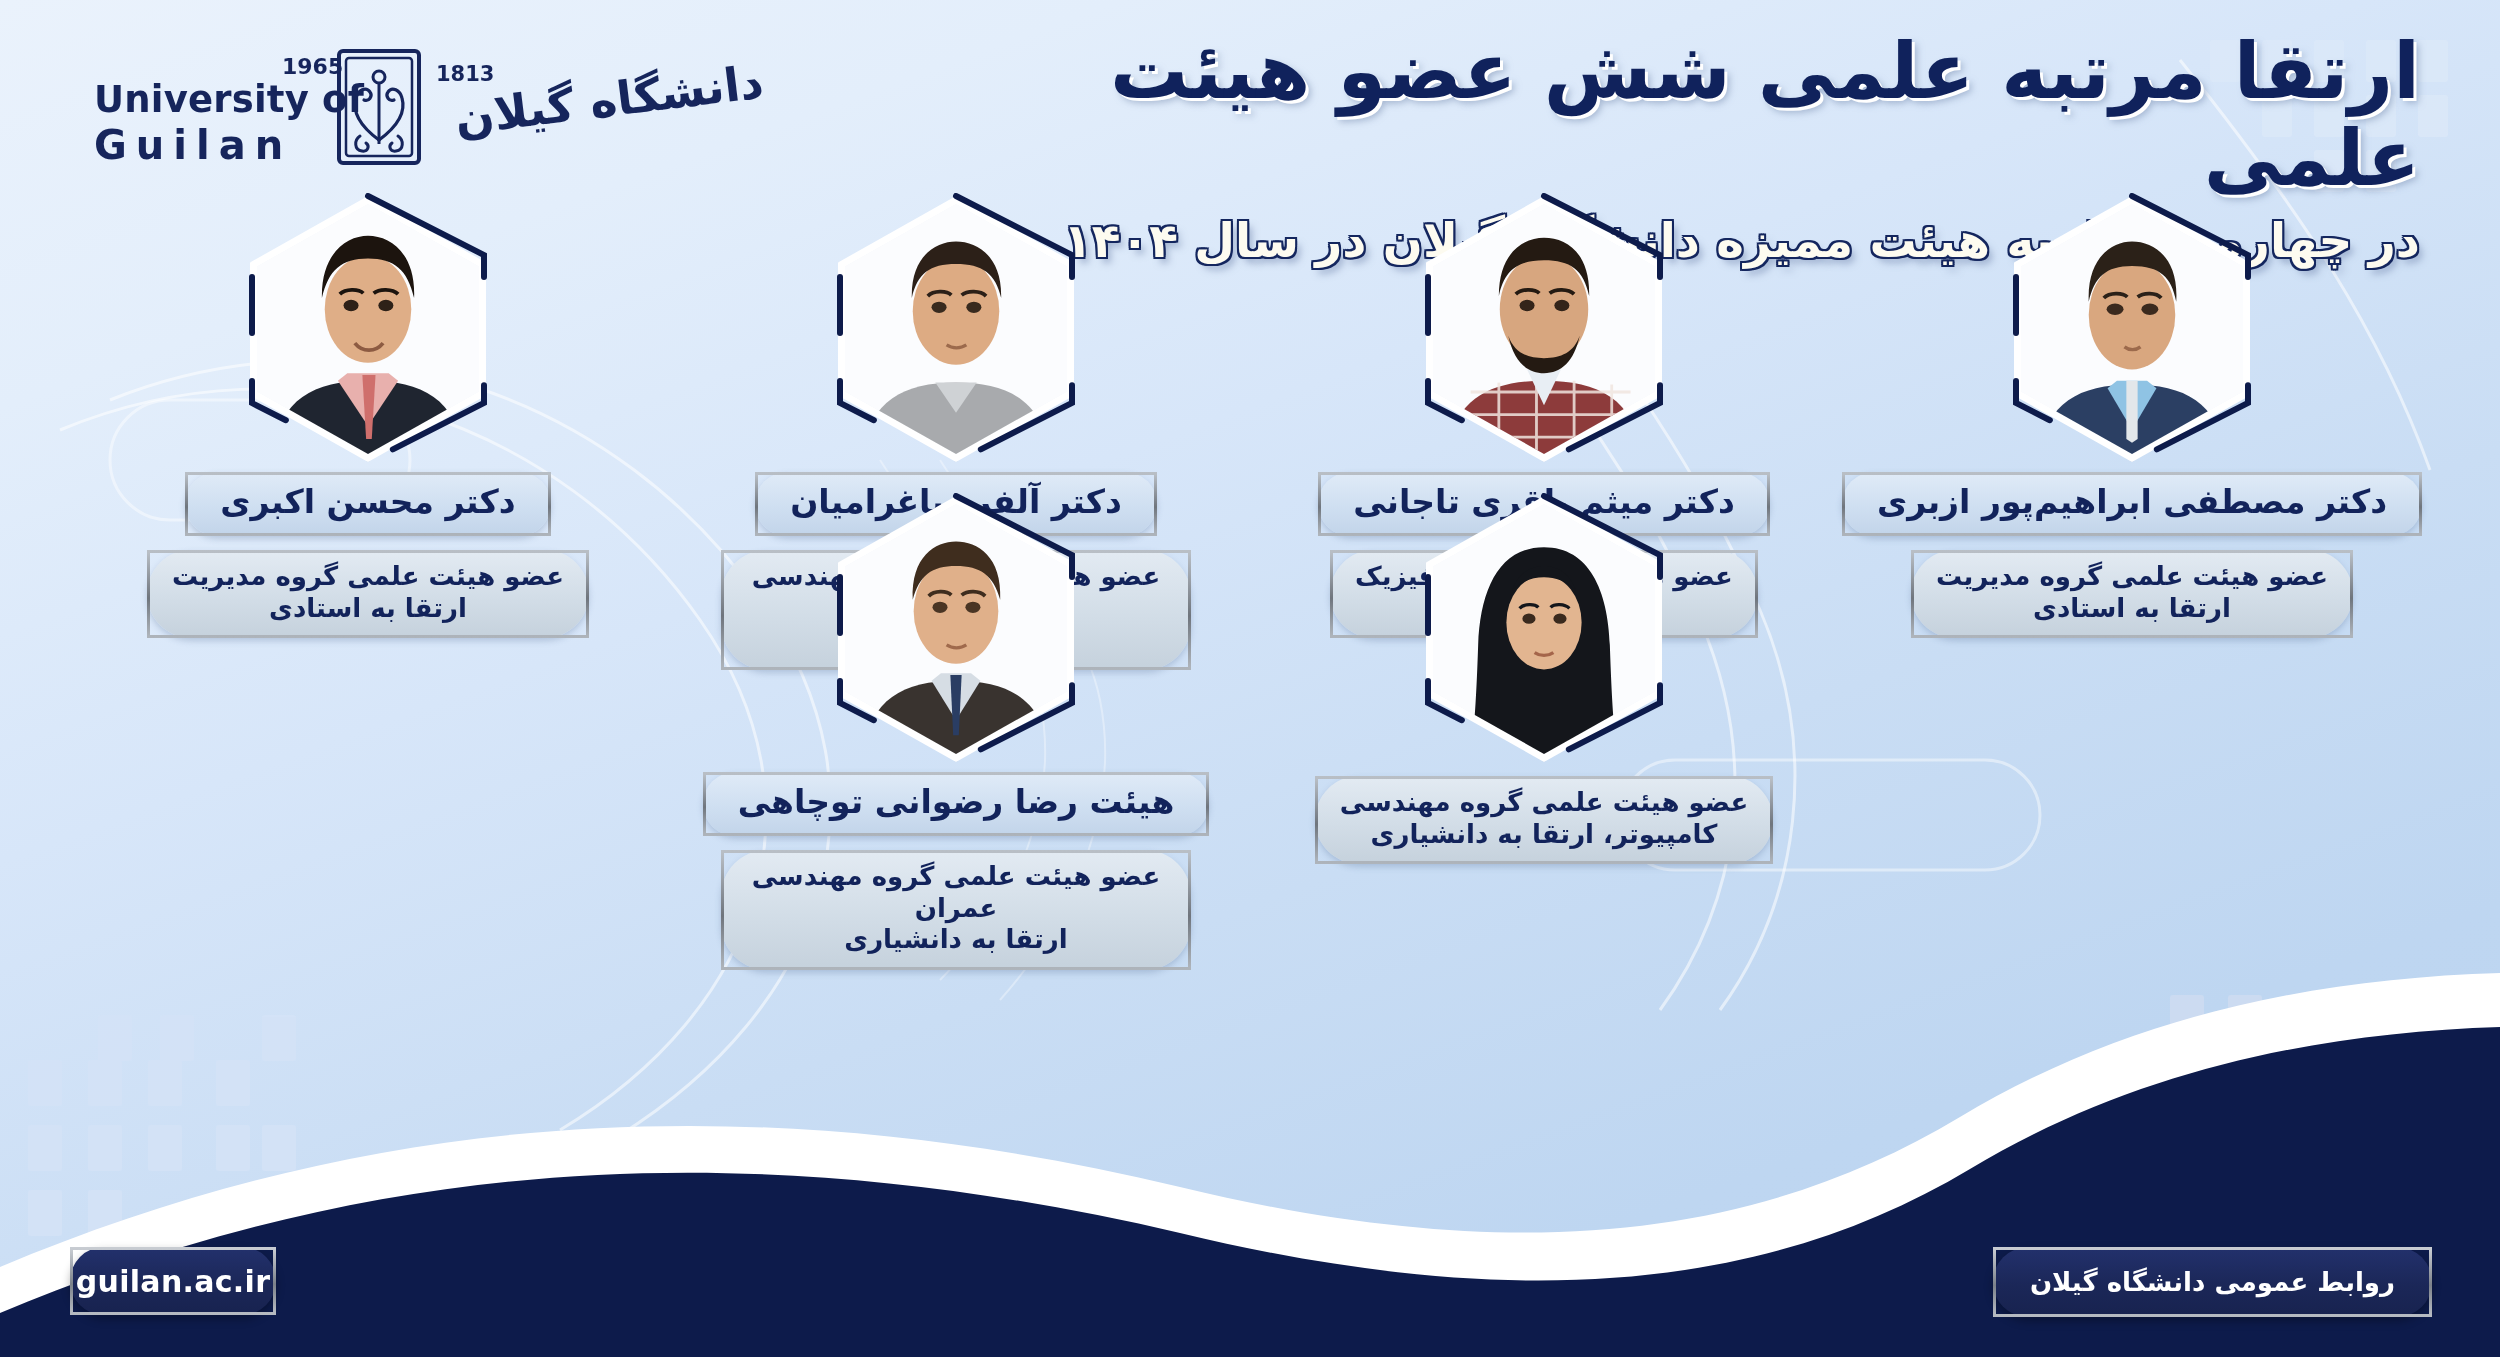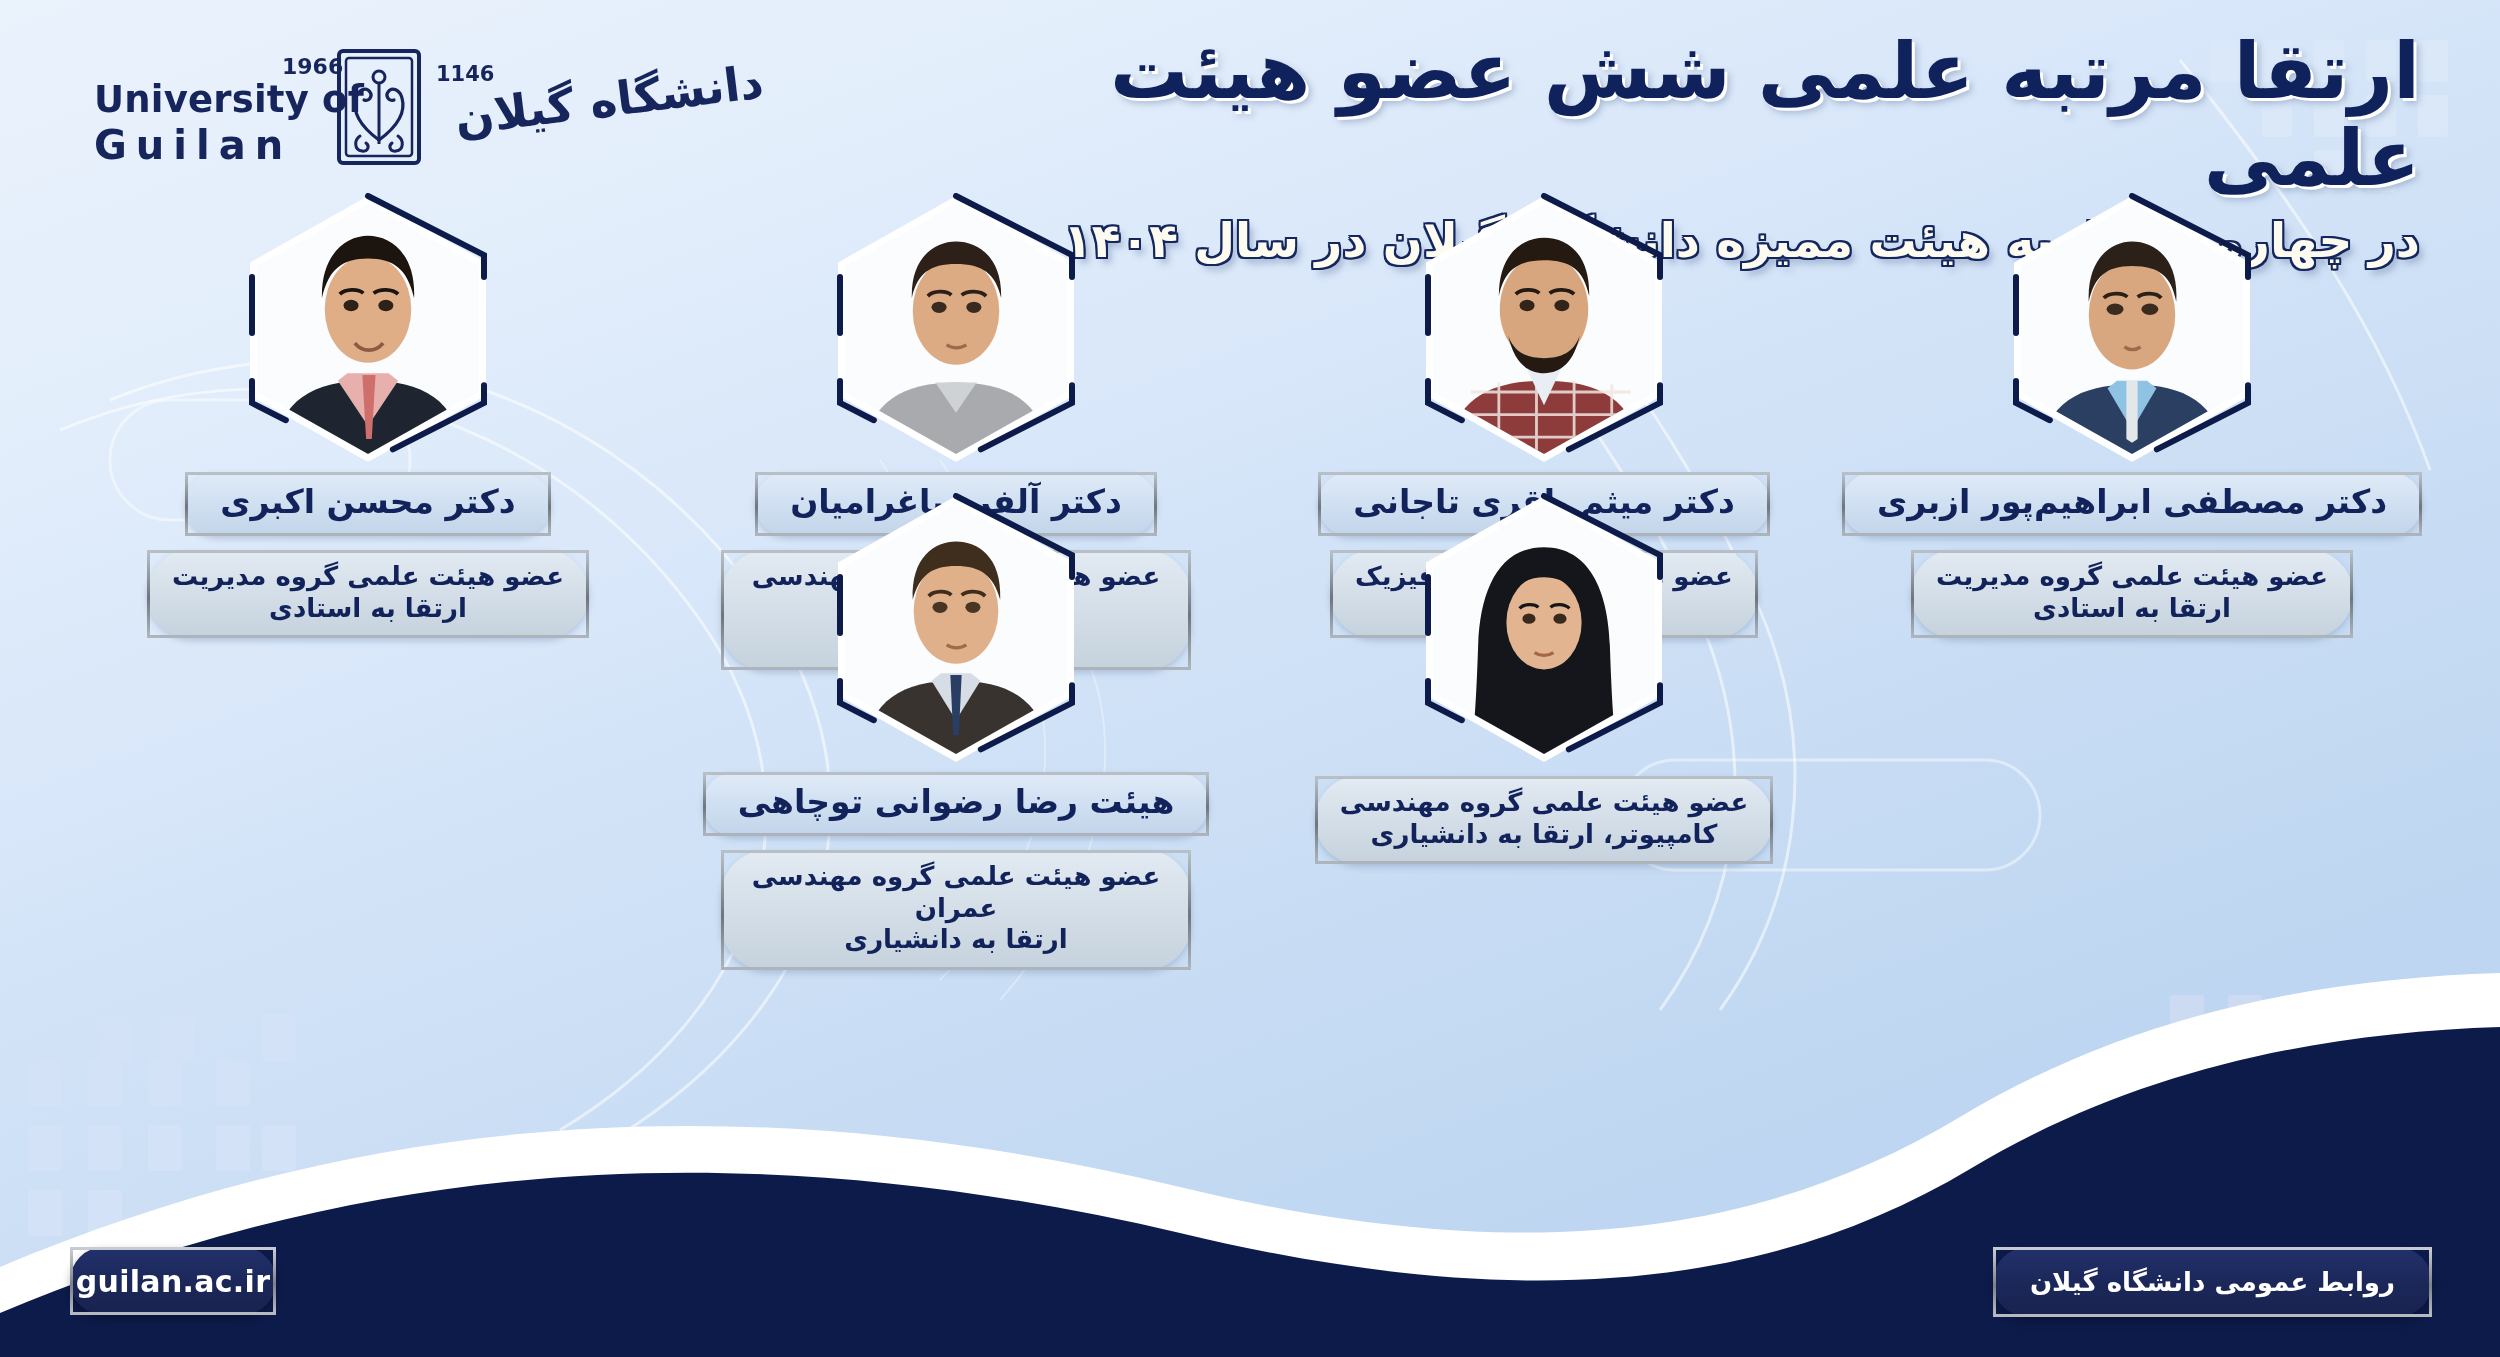--- a/index.html
+++ b/index.html
@@ -176,34 +176,34 @@
       <g fill="none" stroke="#ffffff" stroke-opacity="0.45" stroke-width="3">
         <rect x="110" y="400" width="300" height="120" rx="60"></rect>
         <rect x="1620" y="760" width="420" height="110" rx="55"></rect>
       </g>
     </svg>
   </div>
 
   <div class="logo">
     <div class="en">University of</div>
     <div class="en2">Guilan</div>
-    <div class="yr-en">1966</div>
+    <div class="yr-en">1965</div>
     <div class="crest">
       <svg viewBox="0 0 92 118" width="92" height="118">
         <rect x="3" y="3" width="80" height="112" rx="4" fill="none" stroke="#16255c" stroke-width="4"></rect>
         <rect x="10" y="10" width="66" height="98" rx="3" fill="none" stroke="#16255c" stroke-width="2.5"></rect>
         <path d="M43 96 L43 34" stroke="#16255c" stroke-width="3" fill="none"></path>
         <circle cx="43" cy="29" r="6" fill="none" stroke="#16255c" stroke-width="3"></circle>
         <path d="M43 92 C 24 78 16 64 20 50 C 22 42 30 38 34 44 C 37 48 33 54 28 52" fill="none" stroke="#16255c" stroke-width="3.2" stroke-linecap="round"></path>
         <path d="M43 92 C 62 78 70 64 66 50 C 64 42 56 38 52 44 C 49 48 53 54 58 52" fill="none" stroke="#16255c" stroke-width="3.2" stroke-linecap="round"></path>
         <path d="M24 88 C 18 92 18 102 26 103 C 32 104 34 98 30 95" fill="none" stroke="#16255c" stroke-width="3" stroke-linecap="round"></path>
         <path d="M62 88 C 68 92 68 102 60 103 C 54 104 52 98 56 95" fill="none" stroke="#16255c" stroke-width="3" stroke-linecap="round"></path>
       </svg>
     </div>
-    <div class="yr-fa">1146</div>
+    <div class="yr-fa">1813</div>
     <div class="fa">دانشگاه گیلان</div>
   </div>
 
   <div class="title-wrap">
     <div class="title">ارتقا مرتبه علمی شش عضو هیئت علمی</div>
     <div class="subtitle">در چهارمین جلسه هیئت ممیزه دانشگاه گیلان در سال ۱۴۰۴</div>
   </div>
 
   <div class="row row-1">
 

